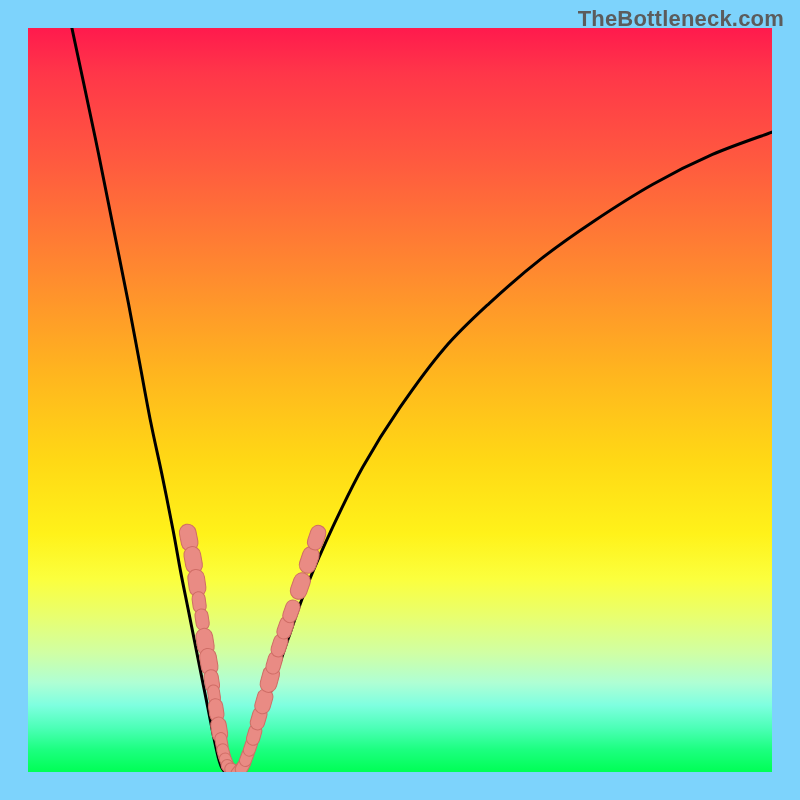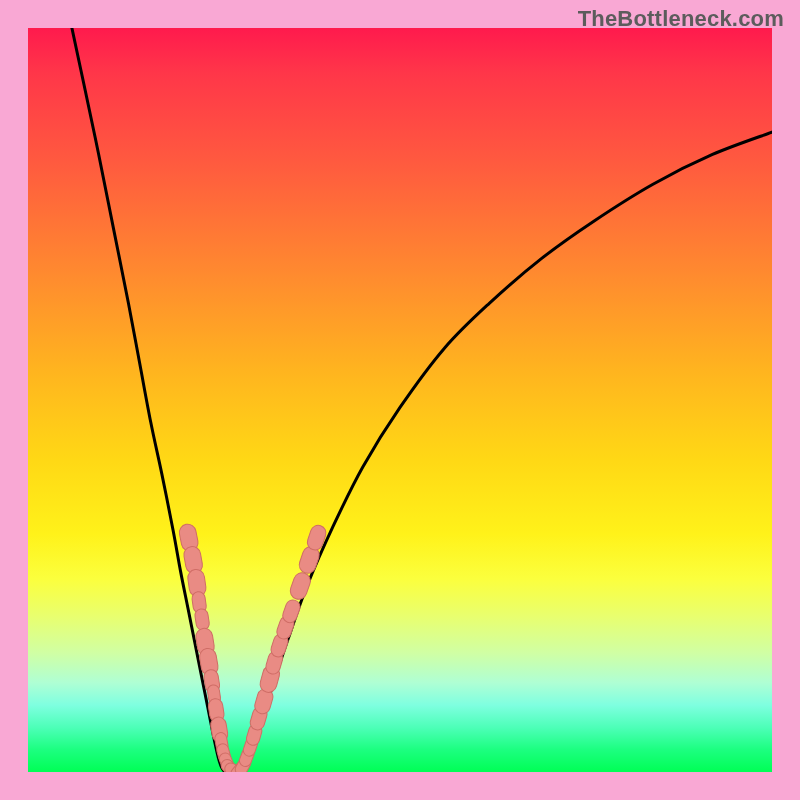--- a/index.html
+++ b/index.html
@@ -9,21 +9,21 @@
     height: 800px;
     overflow: hidden;
     background: #000;
     font-family: Arial, Helvetica, sans-serif;
   }
   .frame {
     position: absolute;
     top: 0; left: 0;
     width: 800px;
     height: 800px;
-    background: #f9a8d4;
+    background: #7dd3fc;
   }
   .plot {
     position: absolute;
     top: 28px;
     left: 28px;
     width: 744px;
     height: 744px;
     overflow: hidden;
   }
   .gradient {

